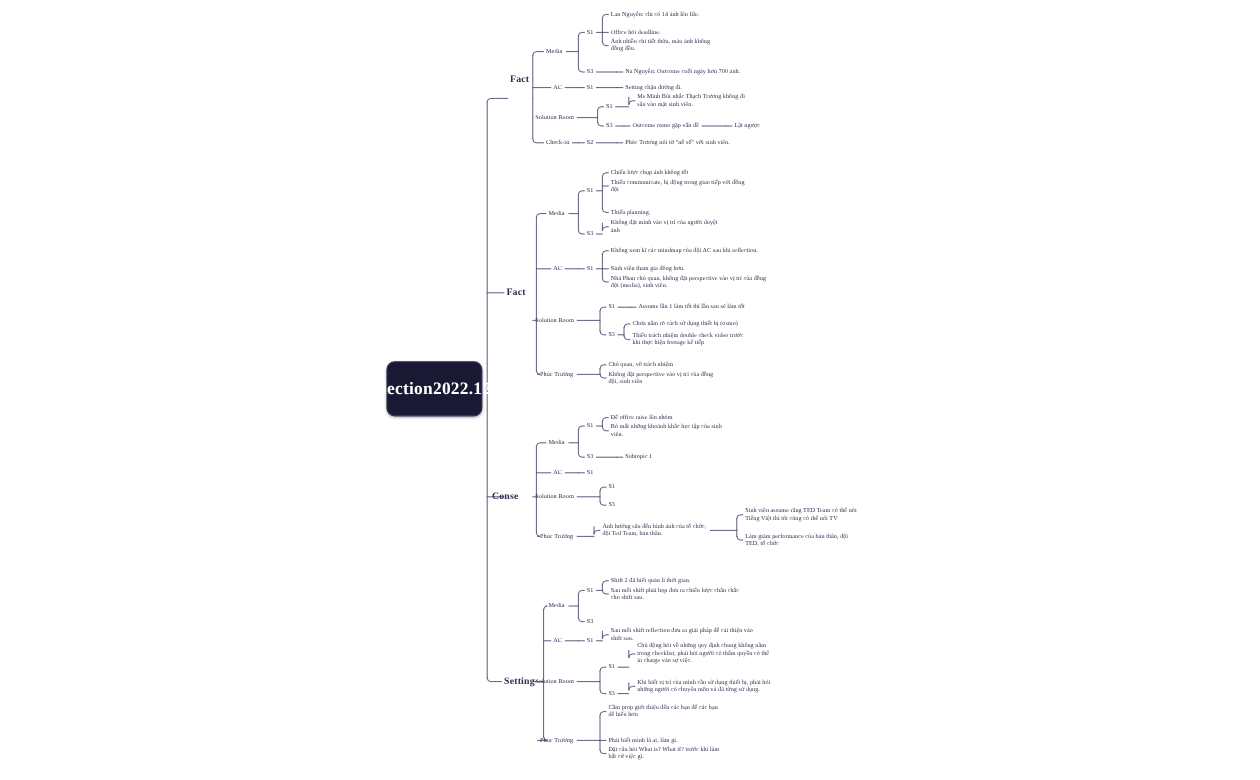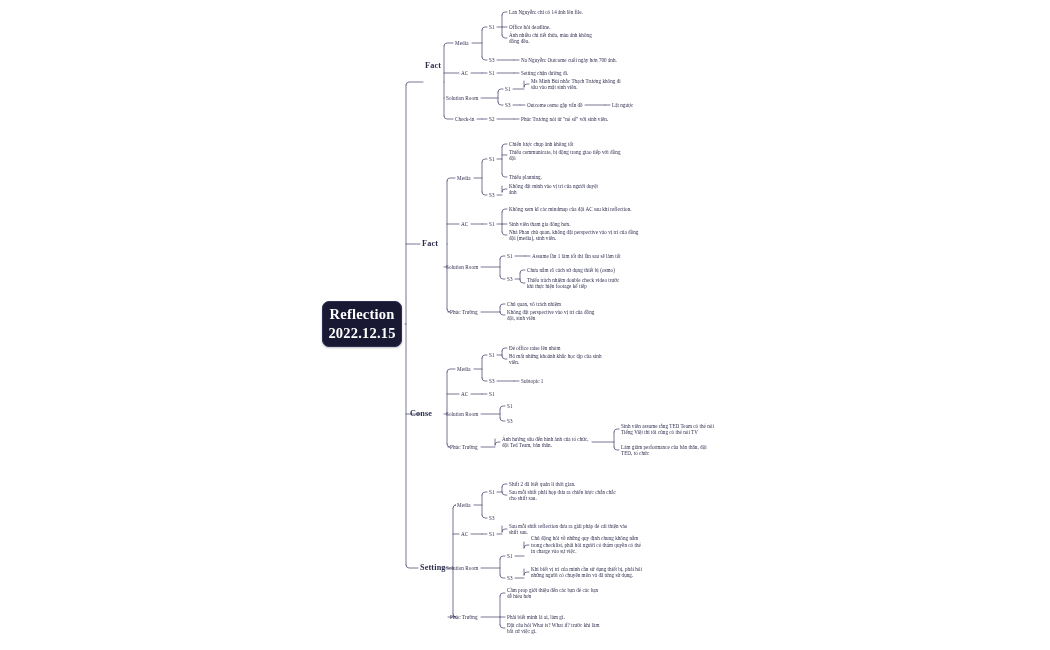--- a/index.html
+++ b/index.html
@@ -23,21 +23,20 @@
     height: 650px;
     pointer-events: none;
   }
   .root-node {
     position: absolute;
     background: #191933;
     border: 1px solid #2f2f55;
     border-radius: 7px;
     box-sizing: border-box;
     display: flex;
-    flex-direction: column;
     align-items: center;
     justify-content: center;
     color: #ffffff;
     text-align: center;
     line-height: 1.28;
     box-shadow: 0 1px 2px rgba(0,0,0,0.25);
   }
   .root-line1 {
     font-size: 14.5px;
     font-weight: bold;

